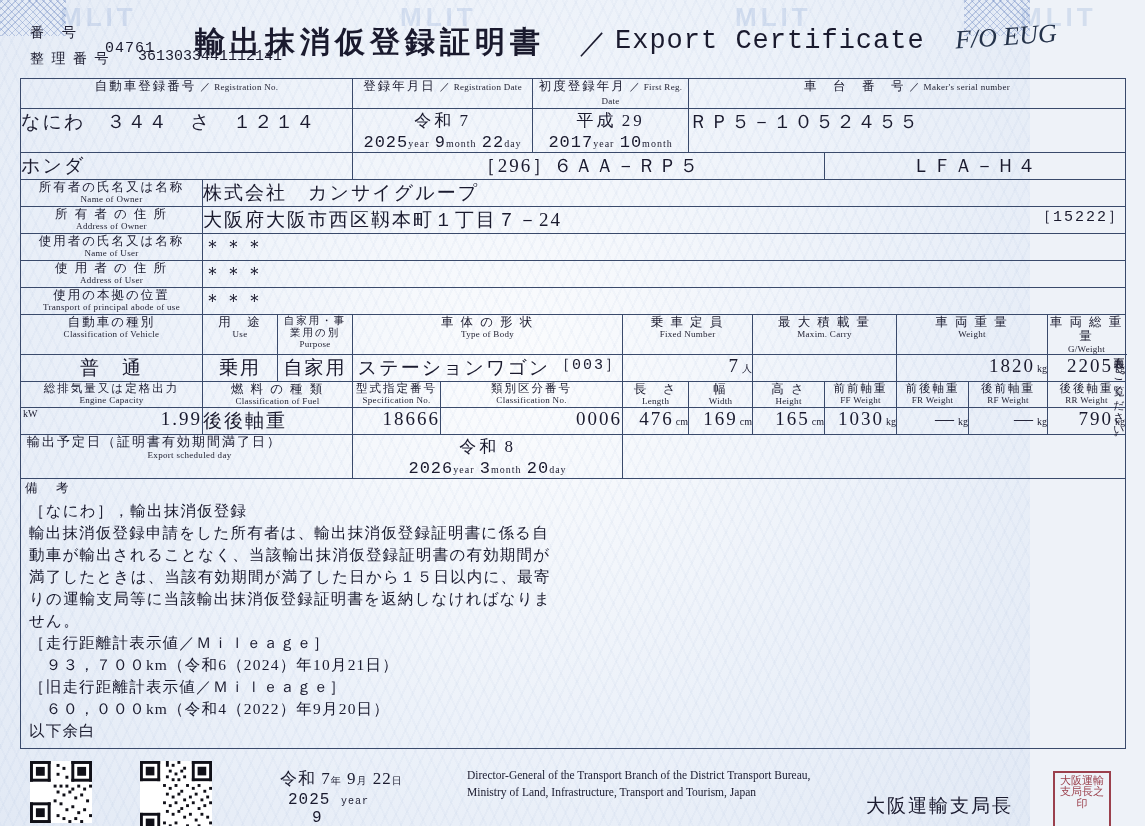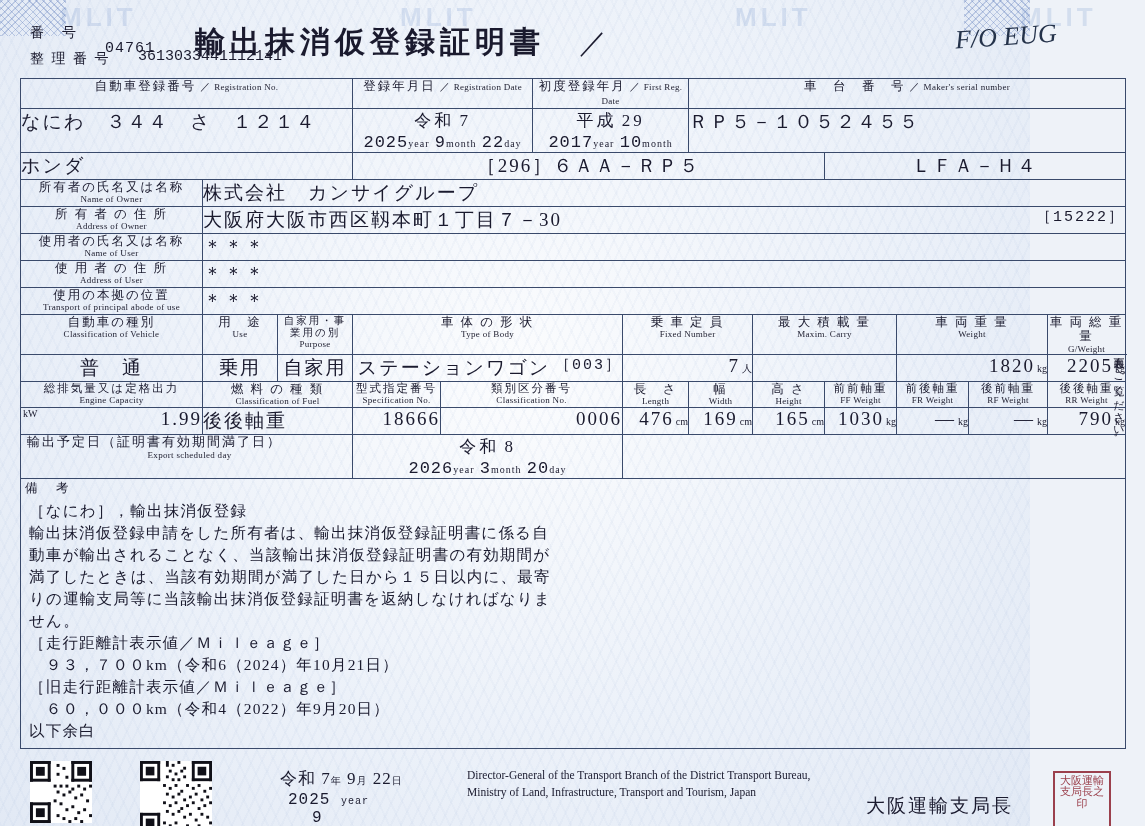--- a/index.html
+++ b/index.html
@@ -169,20 +169,21 @@
 
   <div class="doc">
 
     <div class="hdr">
       <div class="lbl" id="no-label">番　号</div>
       <div class="lbl" id="no-value">04761</div>
       <div class="lbl" id="seiri-label">整 理 番 号</div>
       <div class="lbl" id="seiri-value">3613033441112141</div>
       <div id="title-jp">輸出抹消仮登録証明書</div>
       <div id="title-slash">／</div>
+      <div id="title-en">Export Certificate</div>
       <div id="handwrite">F/O EUG</div>
     </div>
 
     <table class="grid">
       <colgroup>
         <col style="width:90px">
           <col style="width:92px">
           <col style="width:75px">
           <col style="width:75px">
         <col style="width:88px">
@@ -245,21 +246,21 @@
         </td>
         <td class="val" colspan="12">株式会社　カンサイグループ</td>
       </tr>
 
       <tr>
         <td class="hl" colspan="2">
           <span class="jp">所 有 者 の 住 所</span>
           <span class="en">Address of Owner</span>
         </td>
         <td class="val" colspan="12">
-          <span>大阪府大阪市西区靱本町１丁目７－30</span>
+          <span>大阪府大阪市西区靱本町１丁目７－24</span>
           <span style="float:right;font-size:15px;" class="bracket">［15222］</span>
         </td>
       </tr>
 
       <tr>
         <td class="hl" colspan="2">
           <span class="jp">使用者の氏名又は名称</span>
           <span class="en">Name of User</span>
         </td>
         <td class="val" colspan="12">＊＊＊</td>

